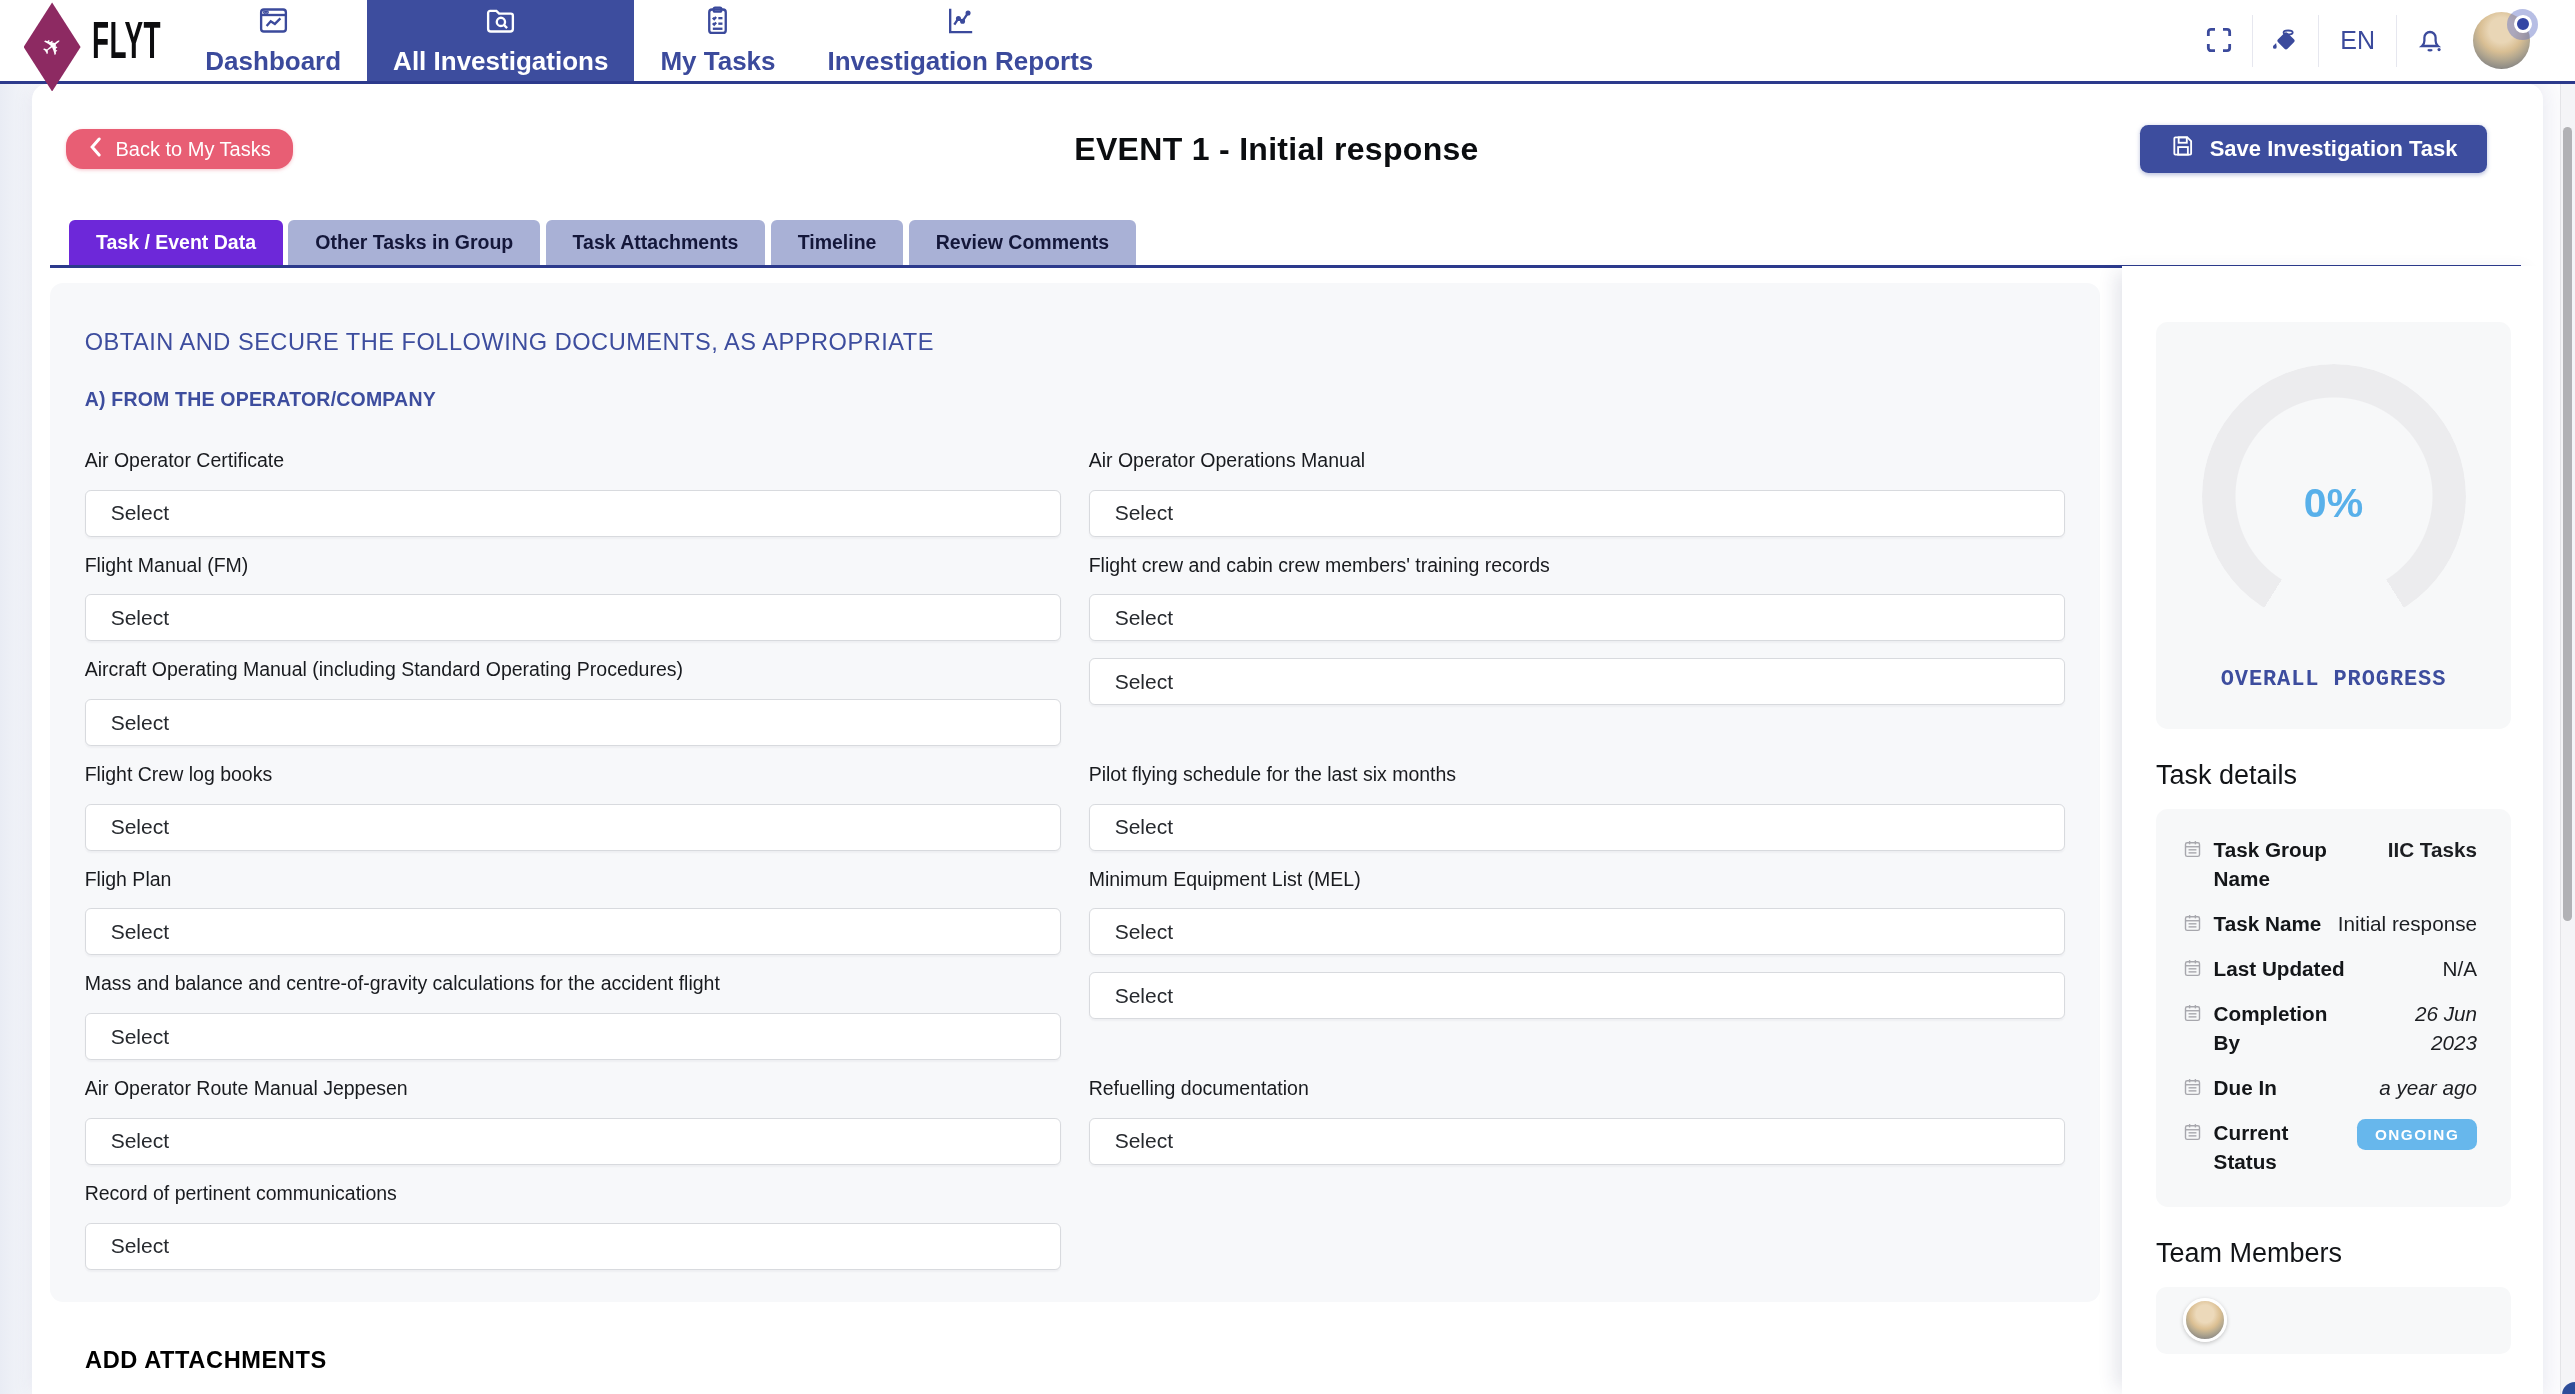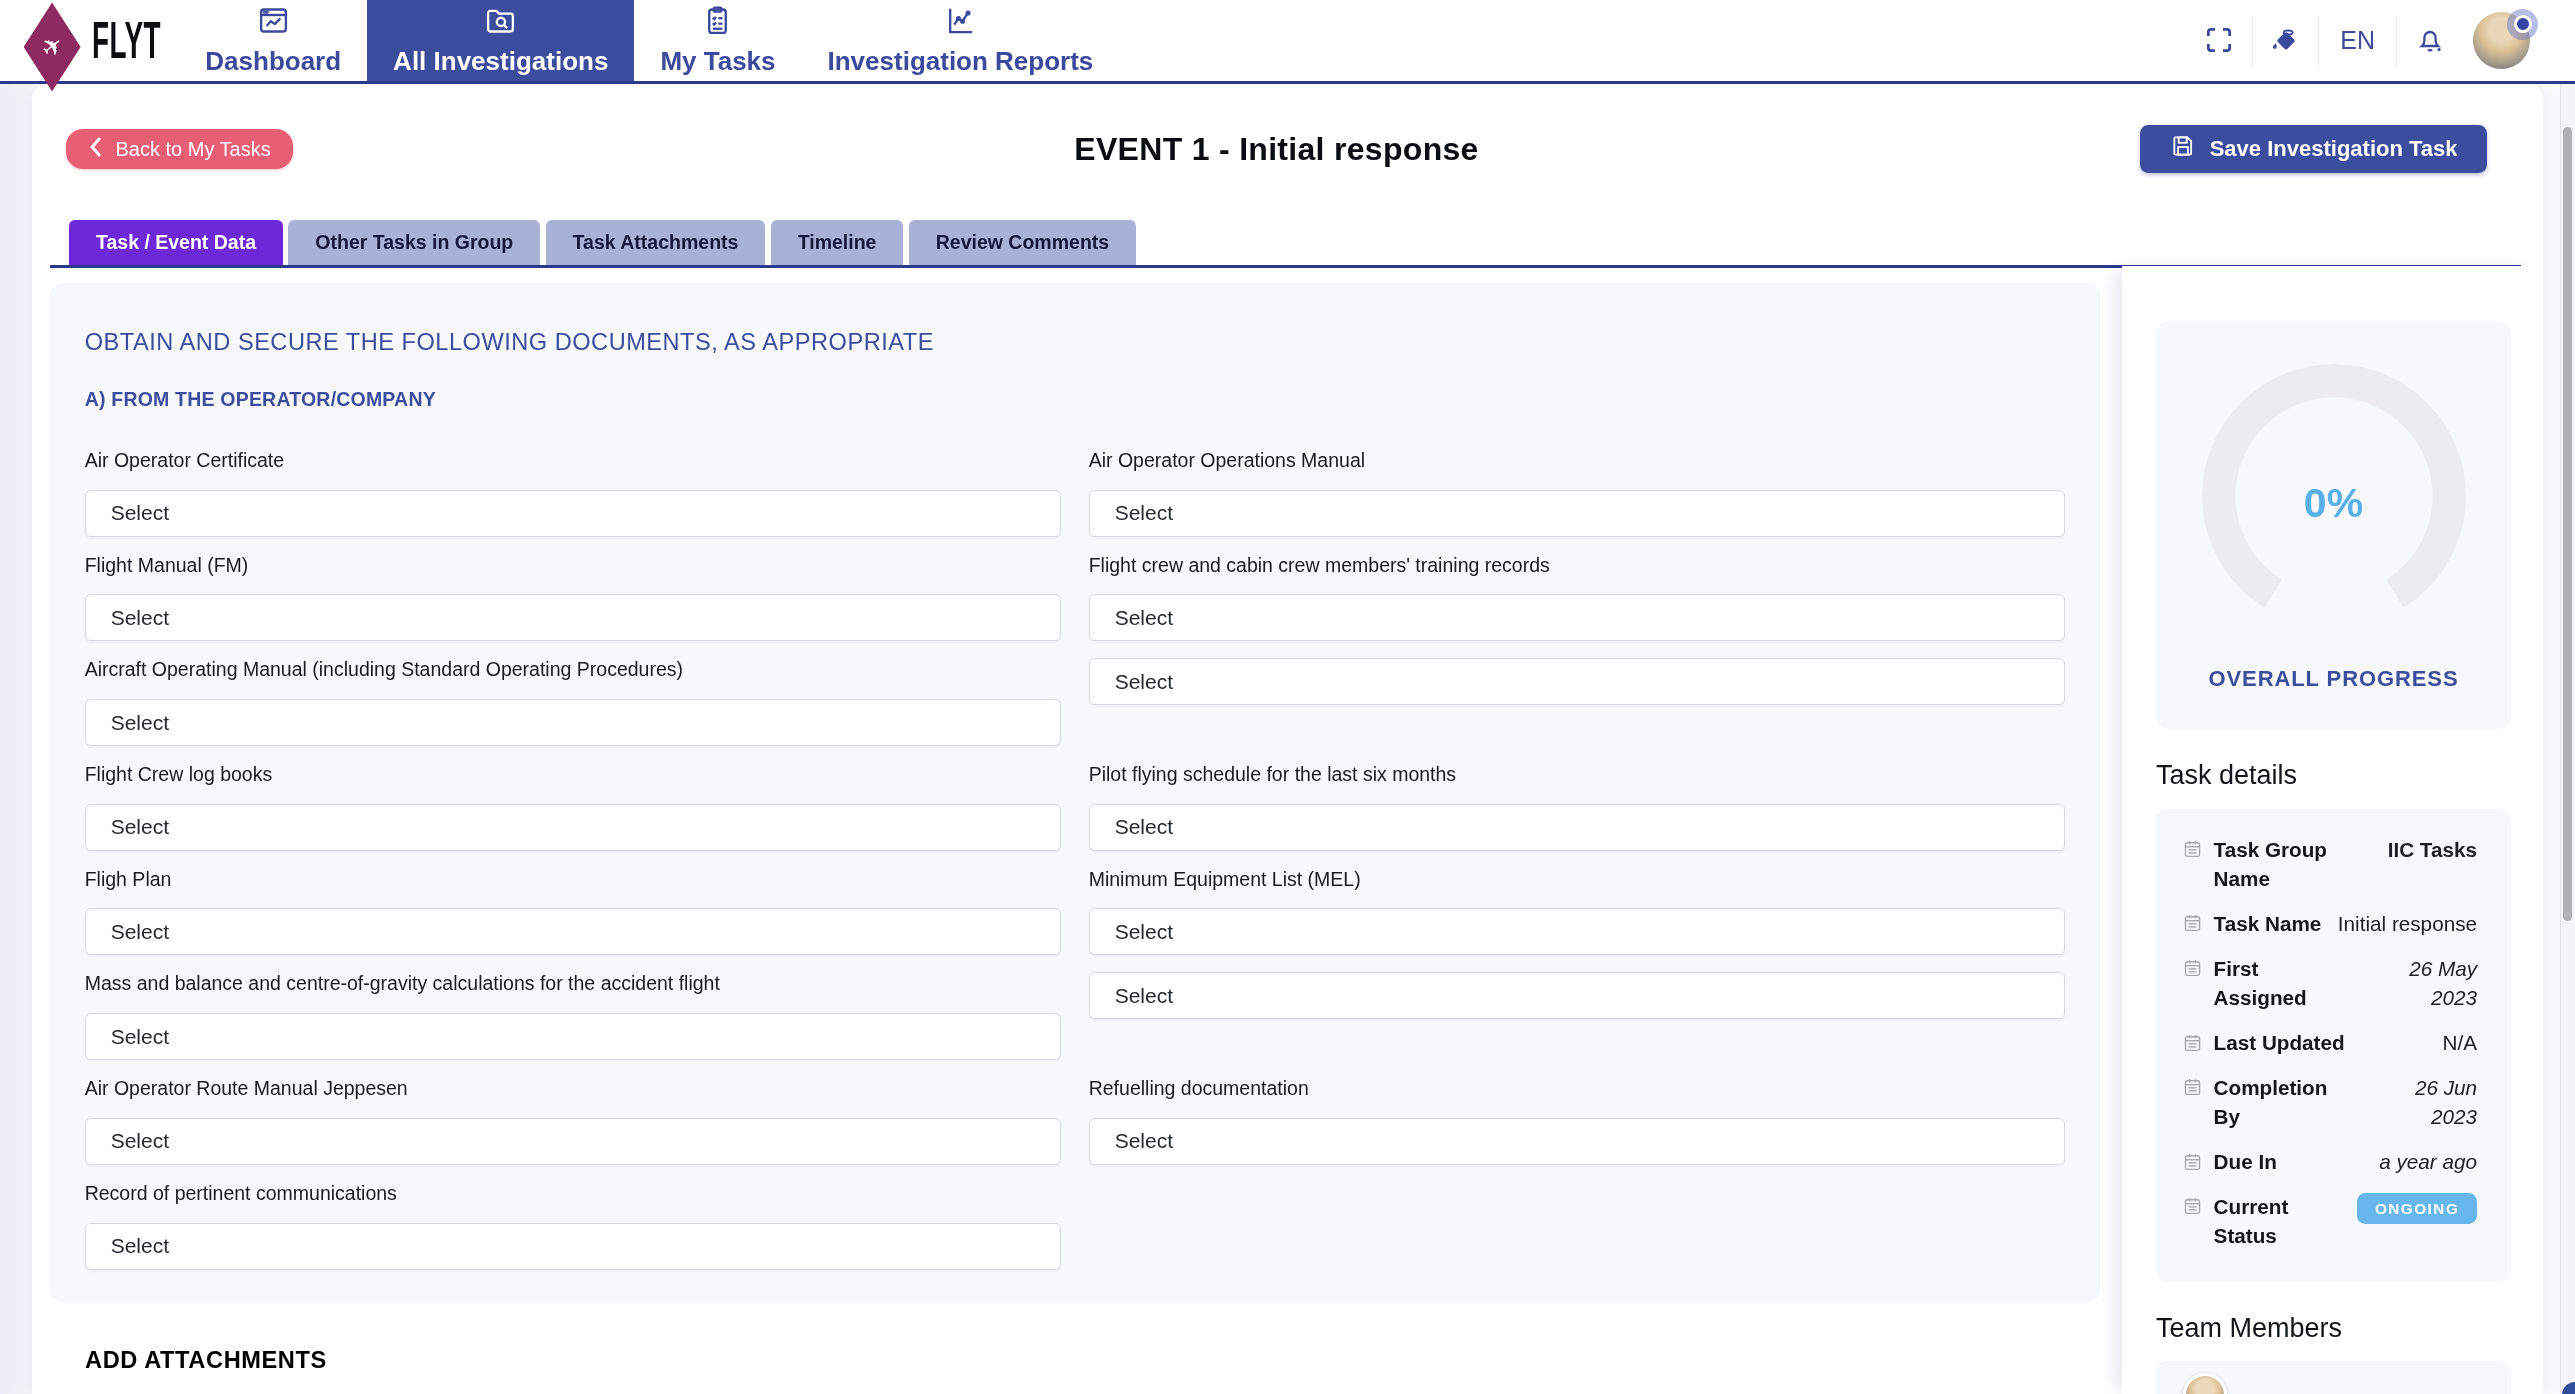--- a/index.html
+++ b/index.html
@@ -68,21 +68,21 @@
   
   .sidebar{position:absolute;top:182px;left:2090px;width:421px;bottom:0;background:#fff;
         box-shadow:-11.8px 0 17.7px -5.9px rgba(30,40,90,.12);padding:56px 32px 0 34px;box-sizing:border-box;}
   .progress-card{position:relative;height:407px;background:#f7f8f9;border-radius:11.8px;}
   .gauge{position:absolute;top:42px;left:50%;transform:translateX(-50%);width:264px;height:264px;border-radius:50%;
         background:conic-gradient(from 212deg,#ececee 0 296deg,transparent 296deg 360deg);
         -webkit-mask:radial-gradient(closest-side,transparent calc(100% - 34px),#000 calc(100% - 33px));
         mask:radial-gradient(closest-side,transparent calc(100% - 34px),#000 calc(100% - 33px));}
   .gauge-value{position:absolute;top:158px;left:0;right:0;text-align:center;font-size:41px;font-weight:700;color:#58b0ea;}
   .progress-label{position:absolute;bottom:37px;left:0;right:0;text-align:center;font-size:22px;
-        font-weight:700;letter-spacing:0.9px;color:#3d4d9e;}
+        font-weight:700;letter-spacing:0.9px;color:#3d4d9e;font-family:Liberation Mono, monospace;}
   .side-heading{font-size:27px;font-weight:500;color:#121417;margin:31px 0 17.7px;}
   .details-card{background:#f7f8f9;border-radius:11.8px;padding:26px 34px 15.3px 26px;}
   .drow{display:flex;align-items:flex-start;margin-bottom:15.3px;}
   .cal-ico{flex:0 0 21px;margin-top:3.5px;color:#a7a7ad;}
   .cal-ico svg{width:21px;height:21px;}
   .dr-label{font-size:20.7px;font-weight:700;color:#141619;line-height:29.5px;margin-left:10.6px;}
   .drow.two-line .dr-label{max-width:148px;}
   .dr-value{margin-left:auto;font-size:20.7px;color:#1c1e22;line-height:29.5px;text-align:right;padding-left:11.8px;}
   .dr-value.bold{font-weight:700;}
   .dr-value.italic{font-style:italic;}
@@ -365,32 +365,20 @@
           </div>
           <div class="drow">
             <span class="cal-ico"><svg viewBox="0 0 24 24" fill="none" stroke="currentColor" stroke-width="1.6">
                   <rect x="4" y="5.5" width="16" height="15.5" rx="2"></rect>
                   <line x1="4" y1="10" x2="20" y2="10"></line>
                   <line x1="8.7" y1="3.5" x2="8.7" y2="7.3"></line>
                   <line x1="15.3" y1="3.5" x2="15.3" y2="7.3"></line>
                   <line x1="7.5" y1="13.5" x2="16.5" y2="13.5"></line>
                   <line x1="7.5" y1="17" x2="16.5" y2="17"></line>
                 </svg></span>
-            <span class="dr-label">First Assigned</span>
-            <span class="dr-value italic">26 May 2023</span>
-          </div>
-          <div class="drow">
-            <span class="cal-ico"><svg viewBox="0 0 24 24" fill="none" stroke="currentColor" stroke-width="1.6">
-                  <rect x="4" y="5.5" width="16" height="15.5" rx="2"></rect>
-                  <line x1="4" y1="10" x2="20" y2="10"></line>
-                  <line x1="8.7" y1="3.5" x2="8.7" y2="7.3"></line>
-                  <line x1="15.3" y1="3.5" x2="15.3" y2="7.3"></line>
-                  <line x1="7.5" y1="13.5" x2="16.5" y2="13.5"></line>
-                  <line x1="7.5" y1="17" x2="16.5" y2="17"></line>
-                </svg></span>
             <span class="dr-label">Last Updated</span>
             <span class="dr-value">N/A</span>
           </div>
           <div class="drow two-line">
             <span class="cal-ico"><svg viewBox="0 0 24 24" fill="none" stroke="currentColor" stroke-width="1.6">
                   <rect x="4" y="5.5" width="16" height="15.5" rx="2"></rect>
                   <line x1="4" y1="10" x2="20" y2="10"></line>
                   <line x1="8.7" y1="3.5" x2="8.7" y2="7.3"></line>
                   <line x1="15.3" y1="3.5" x2="15.3" y2="7.3"></line>
                   <line x1="7.5" y1="13.5" x2="16.5" y2="13.5"></line>

